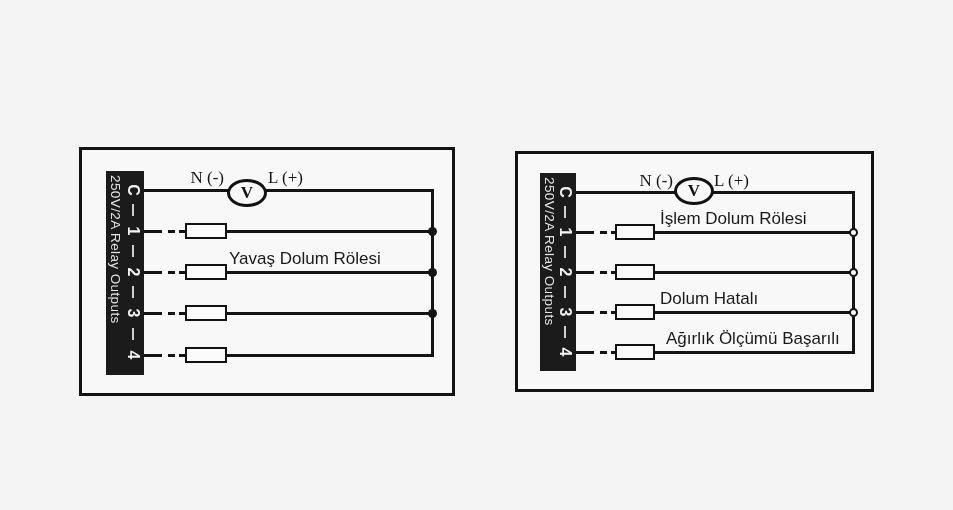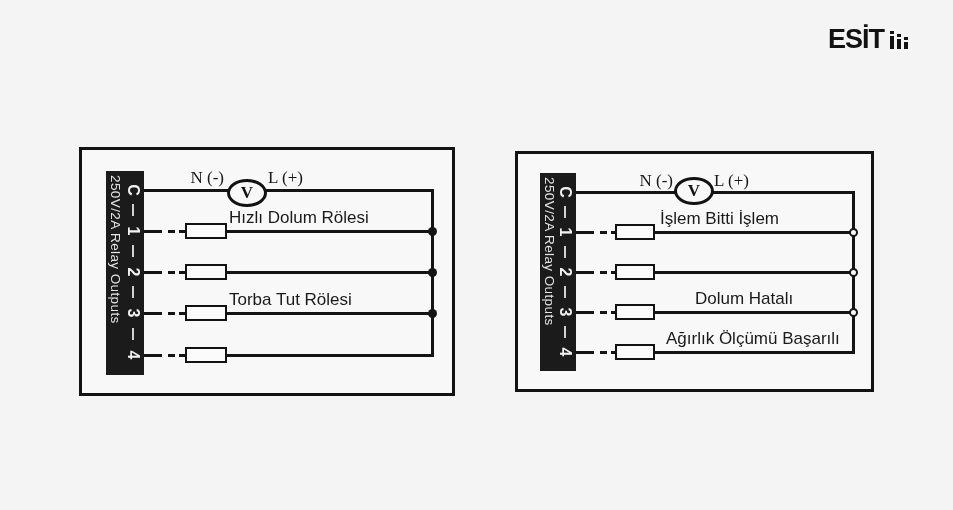--- a/index.html
+++ b/index.html
@@ -49,37 +49,20 @@
   .logo-bars{display:flex;align-items:flex-end;margin-left:3px;margin-bottom:3px;}
   .lbar-col{display:flex;flex-direction:column;align-items:center;margin-left:3px;}
   .lbar-dot{width:4px;height:3px;background:#121212;margin-bottom:2px;}
   .lbar{width:4px;background:#121212;}
 </style>
 </head>
 <body>
 
 <div class="page">
 
-  <div class="logo">
-    <span class="logo-text">ESİT</span>
-    <span class="logo-bars">
-      <span class="lbar-col">
-          <span class="lbar-dot"></span>
-          <span class="lbar" style="height:13px;"></span>
-        </span>
-      <span class="lbar-col">
-          <span class="lbar-dot"></span>
-          <span class="lbar" style="height:10px;"></span>
-        </span>
-      <span class="lbar-col">
-          <span class="lbar-dot"></span>
-          <span class="lbar" style="height:7px;"></span>
-        </span>
-    </span>
-  </div>
 
   <div class="diagram" id="diagram-left">
 
     <div class="strip" style="left:24px;top:21px;width:38px;height:204px;"></div>
     <div class="vtext" style="left:26px;top:25px;height:198px;">250V/2A Relay Outputs</div>
     <div class="tchar" style="left:41px;top:30px;">C</div>
     <div class="tchar" style="left:41px;top:71px;">1</div>
     <div class="tchar" style="left:41px;top:112px;">2</div>
     <div class="tchar" style="left:41px;top:153px;">3</div>
     <div class="tchar" style="left:41px;top:195px;">4</div>
@@ -88,34 +71,33 @@
     <div class="sep" style="left:50px;top:136px;"></div>
     <div class="sep" style="left:50px;top:178px;"></div>
 
     <div class="wire-h" style="left:62px;top:38.5px;width:290px;"></div>
     <div class="wire-v" style="left:349px;top:38.5px;height:168px;"></div>
 
     <div class="wire-h" style="left:62px;top:79.5px;width:18px;"></div>
     <div class="wire-h" style="left:86px;top:79.5px;width:7px;"></div>
     <div class="wire-h" style="left:97px;top:79.5px;width:255px;"></div>
     <div class="coil" style="left:103px;top:73px;"></div>
-    <div class="relay-label" style="left:147px;top:58px;">Hızlı Dolum Rölesi</div>
     <div class="dot" style="left:346px;top:76.5px;"></div>
 
     <div class="wire-h" style="left:62px;top:120.5px;width:18px;"></div>
     <div class="wire-h" style="left:86px;top:120.5px;width:7px;"></div>
     <div class="wire-h" style="left:97px;top:120.5px;width:255px;"></div>
     <div class="coil" style="left:103px;top:114px;"></div>
+    <div class="relay-label" style="left:147px;top:99px;">Yavaş Dolum Rölesi</div>
     <div class="dot" style="left:346px;top:117.5px;"></div>
 
     <div class="wire-h" style="left:62px;top:161.5px;width:18px;"></div>
     <div class="wire-h" style="left:86px;top:161.5px;width:7px;"></div>
     <div class="wire-h" style="left:97px;top:161.5px;width:255px;"></div>
     <div class="coil" style="left:103px;top:155px;"></div>
-    <div class="relay-label" style="left:147px;top:140px;">Torba Tut Rölesi</div>
     <div class="dot" style="left:346px;top:158.5px;"></div>
 
     <div class="wire-h" style="left:62px;top:203.5px;width:18px;"></div>
     <div class="wire-h" style="left:86px;top:203.5px;width:7px;"></div>
     <div class="wire-h" style="left:97px;top:203.5px;width:255px;"></div>
     <div class="coil" style="left:103px;top:197px;"></div>
 
     <div class="pwr-label right-align" style="left:85px;top:17px;width:57px;">N (-)</div>
     <div class="vmeter" style="left:145px;top:29px;">
       <span>V</span>
@@ -137,34 +119,34 @@
     <div class="sep" style="left:46px;top:132px;"></div>
     <div class="sep" style="left:46px;top:172px;"></div>
 
     <div class="wire-h" style="left:58px;top:36.5px;width:279px;"></div>
     <div class="wire-v" style="left:334px;top:36.5px;height:163px;"></div>
 
     <div class="wire-h" style="left:58px;top:76.5px;width:18px;"></div>
     <div class="wire-h" style="left:82px;top:76.5px;width:7px;"></div>
     <div class="wire-h" style="left:93px;top:76.5px;width:241px;"></div>
     <div class="coil" style="left:97px;top:70px;width:40px;"></div>
-    <div class="relay-label" style="left:142px;top:55px;">İşlem Bitti İşlem</div>
+    <div class="relay-label" style="left:142px;top:55px;">İşlem Dolum Rölesi</div>
     <div class="dot-open" style="left:331px;top:73.5px;"></div>
 
     <div class="wire-h" style="left:58px;top:116.5px;width:18px;"></div>
     <div class="wire-h" style="left:82px;top:116.5px;width:7px;"></div>
     <div class="wire-h" style="left:93px;top:116.5px;width:241px;"></div>
     <div class="coil" style="left:97px;top:110px;width:40px;"></div>
     <div class="dot-open" style="left:331px;top:113.5px;"></div>
 
     <div class="wire-h" style="left:58px;top:156.5px;width:18px;"></div>
     <div class="wire-h" style="left:82px;top:156.5px;width:7px;"></div>
     <div class="wire-h" style="left:93px;top:156.5px;width:241px;"></div>
     <div class="coil" style="left:97px;top:150px;width:40px;"></div>
-    <div class="relay-label" style="left:142px;top:135px;margin-left:35px;">Dolum Hatalı</div>
+    <div class="relay-label" style="left:142px;top:135px;">Dolum Hatalı</div>
     <div class="dot-open" style="left:331px;top:153.5px;"></div>
 
     <div class="wire-h" style="left:58px;top:196.5px;width:18px;"></div>
     <div class="wire-h" style="left:82px;top:196.5px;width:7px;"></div>
     <div class="wire-h" style="left:93px;top:196.5px;width:241px;"></div>
     <div class="coil" style="left:97px;top:190px;width:40px;"></div>
     <div class="relay-label" style="left:148px;top:175px;">Ağırlık Ölçümü Başarılı</div>
 
     <div class="pwr-label right-align" style="left:98px;top:16px;width:57px;">N (-)</div>
     <div class="vmeter" style="left:156px;top:23px;">

